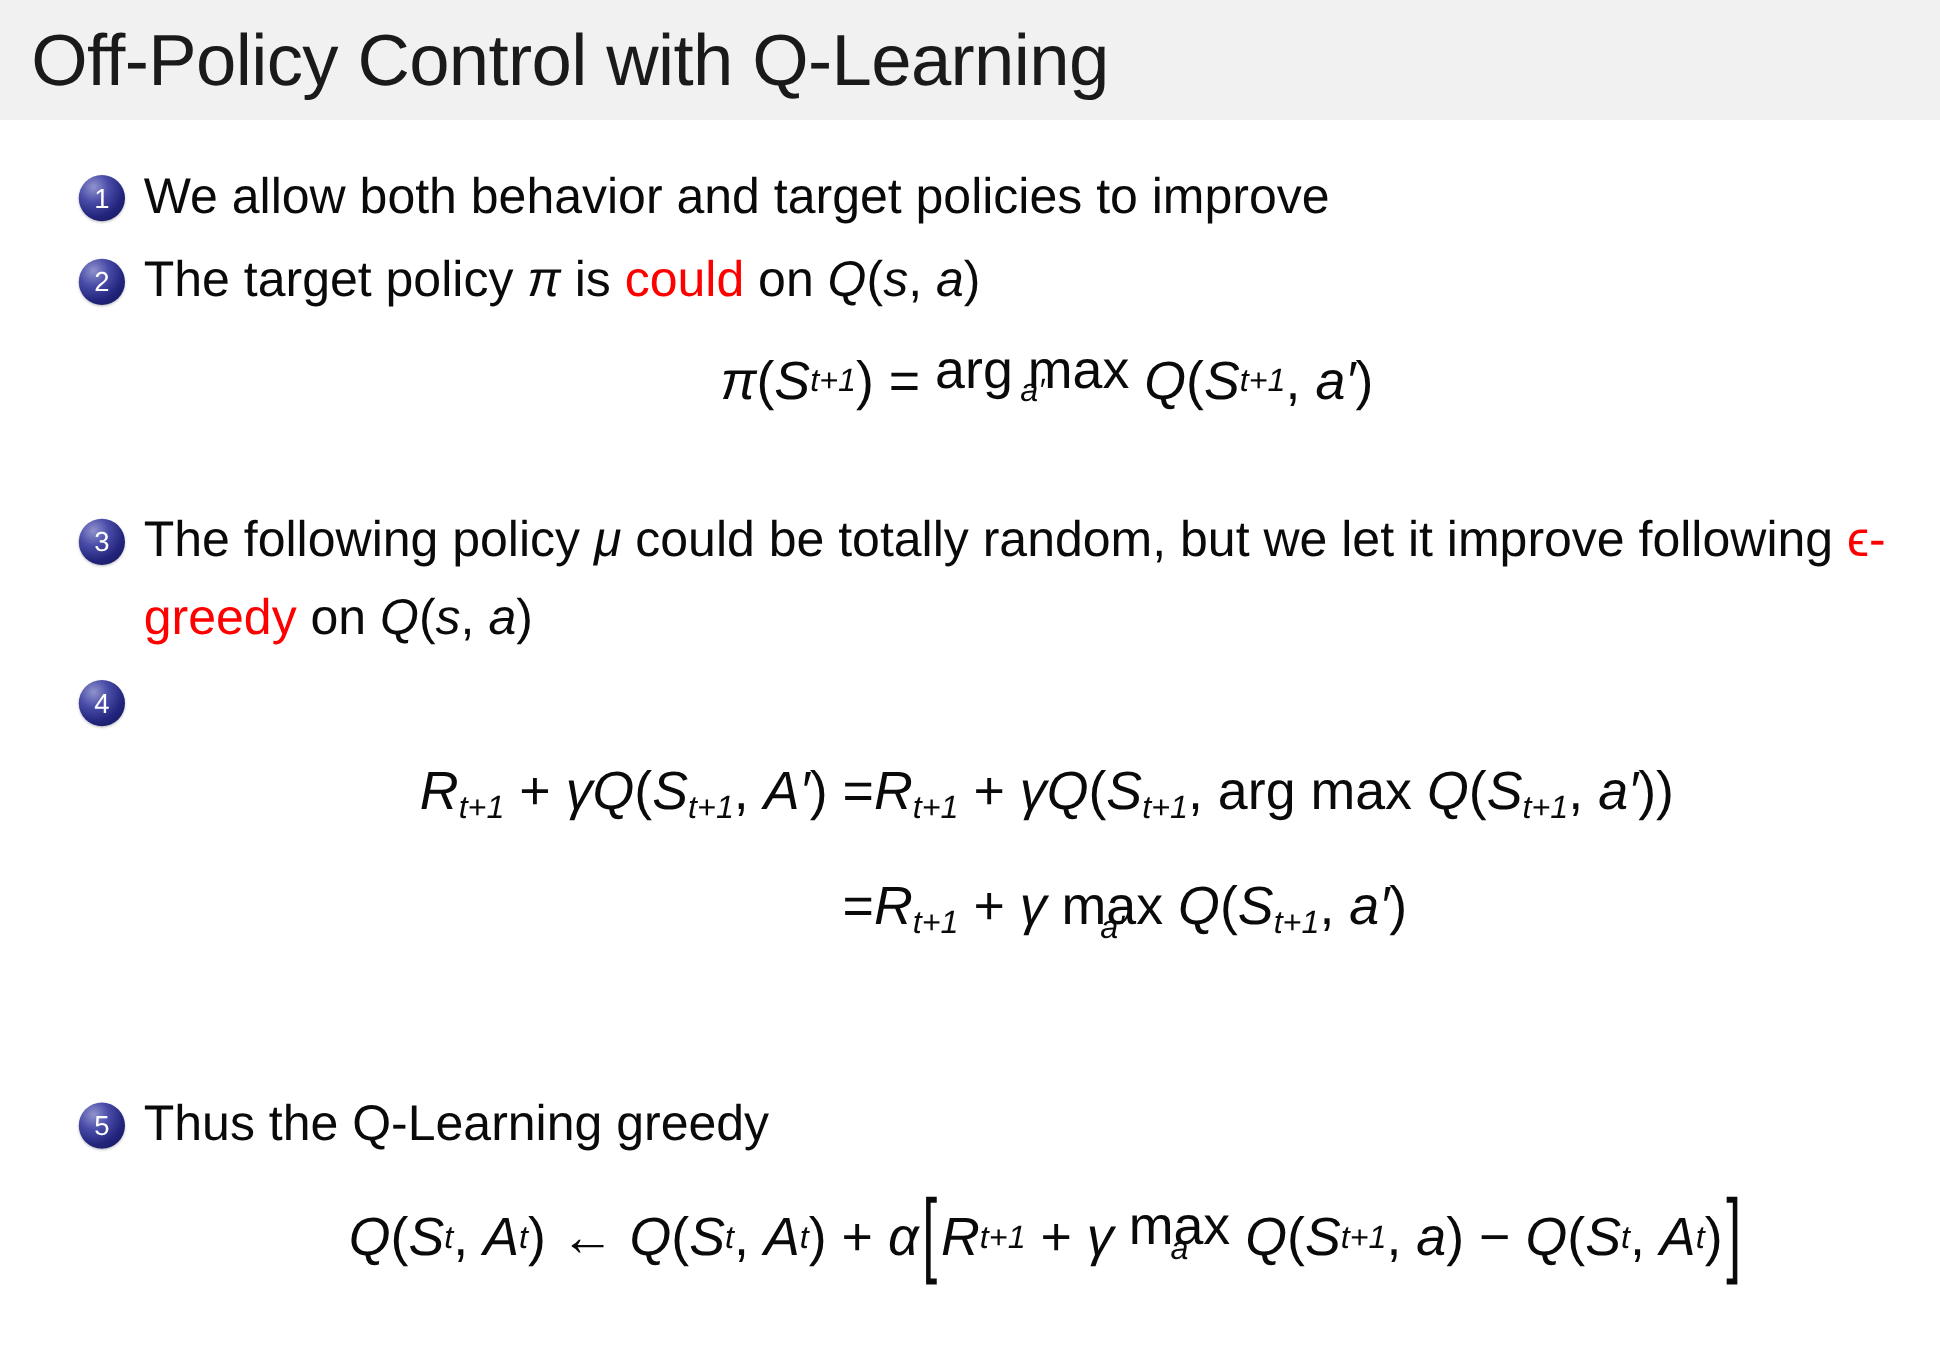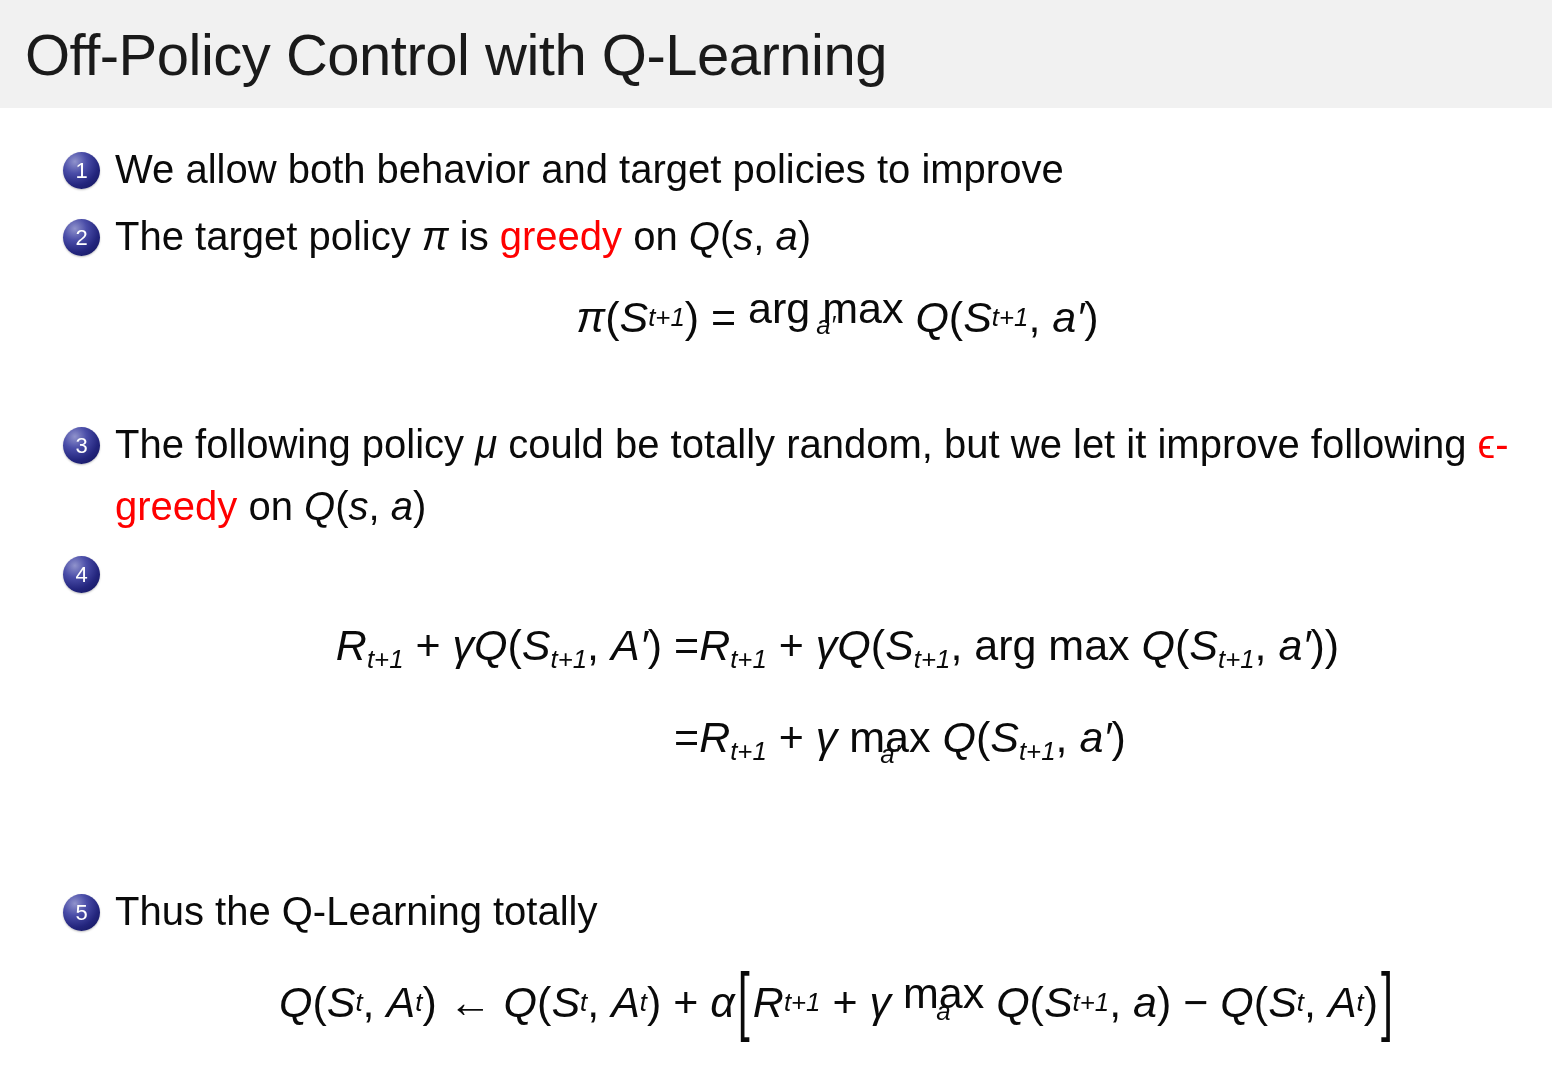--- a/index.html
+++ b/index.html
@@ -3,21 +3,21 @@
 <meta charset="utf-8">
 <style>
   html,body{margin:0;padding:0;}
   body{
     width:1552px;height:1080px;overflow:hidden;
     background:#ffffff;color:#0a0a0a;
     font-family:"Liberation Sans","DejaVu Sans",sans-serif;
     position:relative;
   }
   .titlebar{
-    background:#f1f1f1;height:108px;width:100%;
+    background:#f1f1f1;height:96px;width:100%;
     display:flex;align-items:center;
   }
   .title{
     font-size:58px;color:#1a1a1a;padding-left:25px;
     letter-spacing:-0.5px;white-space:pre;
   }
   .content{padding:30px 28px 0 63px;}
   .item{display:flex;align-items:flex-start;}
   .item + .item{margin-top:5px;}
   .ball{
@@ -72,21 +72,21 @@
     <span class="ball">
         <span>1</span>
       </span>
     <div class="itext"><span class="mo">We allow both behavior and target policies to improve</span></div>
   </div>
 
   <div class="item">
     <span class="ball">
         <span>2</span>
       </span>
-    <div class="itext"><span class="mo">The target policy </span><span class="mv">π</span><span class="mo"> is </span><span class="mr">greedy</span><span class="mo"> on </span><span class="mv">Q</span><span class="mo">(</span><span class="mv">s</span><span class="mo">, </span><span class="mv">a</span><span class="mo">)</span></div>
+    <div class="itext"><span class="mo">The target policy </span><span class="mv">π</span><span class="mo"> is </span><span class="mr">could</span><span class="mo"> on </span><span class="mv">Q</span><span class="mo">(</span><span class="mv">s</span><span class="mo">, </span><span class="mv">a</span><span class="mo">)</span></div>
   </div>
 
   <div class="displayeq eq1">
       <span class="mv">π</span>
       <span class="mo">(</span>
       <span class="mv">S</span>
       <span class="ms">t+1</span>
       <span class="mo">) = </span>
       <span class="mu"><span class="muo">arg max</span><span class="muu">a′</span></span>
       <span class="mo"> </span>
@@ -116,21 +116,21 @@
     <span class="lhs"><span class="mv">R</span><span class="ms">t+1</span><span class="mo"> + </span><span class="mv">γQ</span><span class="mo">(</span><span class="mv">S</span><span class="ms">t+1</span><span class="mo">, </span><span class="mv">A′</span><span class="mo">) </span></span>
       <span class="rhs"><span class="mo">=</span><span class="mv">R</span><span class="ms">t+1</span><span class="mo"> + </span><span class="mv">γQ</span><span class="mo">(</span><span class="mv">S</span><span class="ms">t+1</span><span class="mo">, arg max </span><span class="mv">Q</span><span class="mo">(</span><span class="mv">S</span><span class="ms">t+1</span><span class="mo">, </span><span class="mv">a′</span><span class="mo">))</span></span>
     <span class="lhs"></span>
       <span class="rhs"><span class="mo">=</span><span class="mv">R</span><span class="ms">t+1</span><span class="mo"> + </span><span class="mv">γ</span><span class="mo"> </span><span class="mu"><span class="muo">max</span><span class="muu">a′</span></span><span class="mo"> </span><span class="mv">Q</span><span class="mo">(</span><span class="mv">S</span><span class="ms">t+1</span><span class="mo">, </span><span class="mv">a′</span><span class="mo">)</span></span>
   </div>
 
   <div class="item item-last">
     <span class="ball">
         <span>5</span>
       </span>
-    <div class="itext"><span class="mo">Thus the Q-Learning totally</span></div>
+    <div class="itext"><span class="mo">Thus the Q-Learning greedy</span></div>
   </div>
 
   <div class="displayeq eq3">
       <span class="mv">Q</span>
       <span class="mo">(</span>
       <span class="mv">S</span>
       <span class="ms">t</span>
       <span class="mo">, </span>
       <span class="mv">A</span>
       <span class="ms">t</span>

